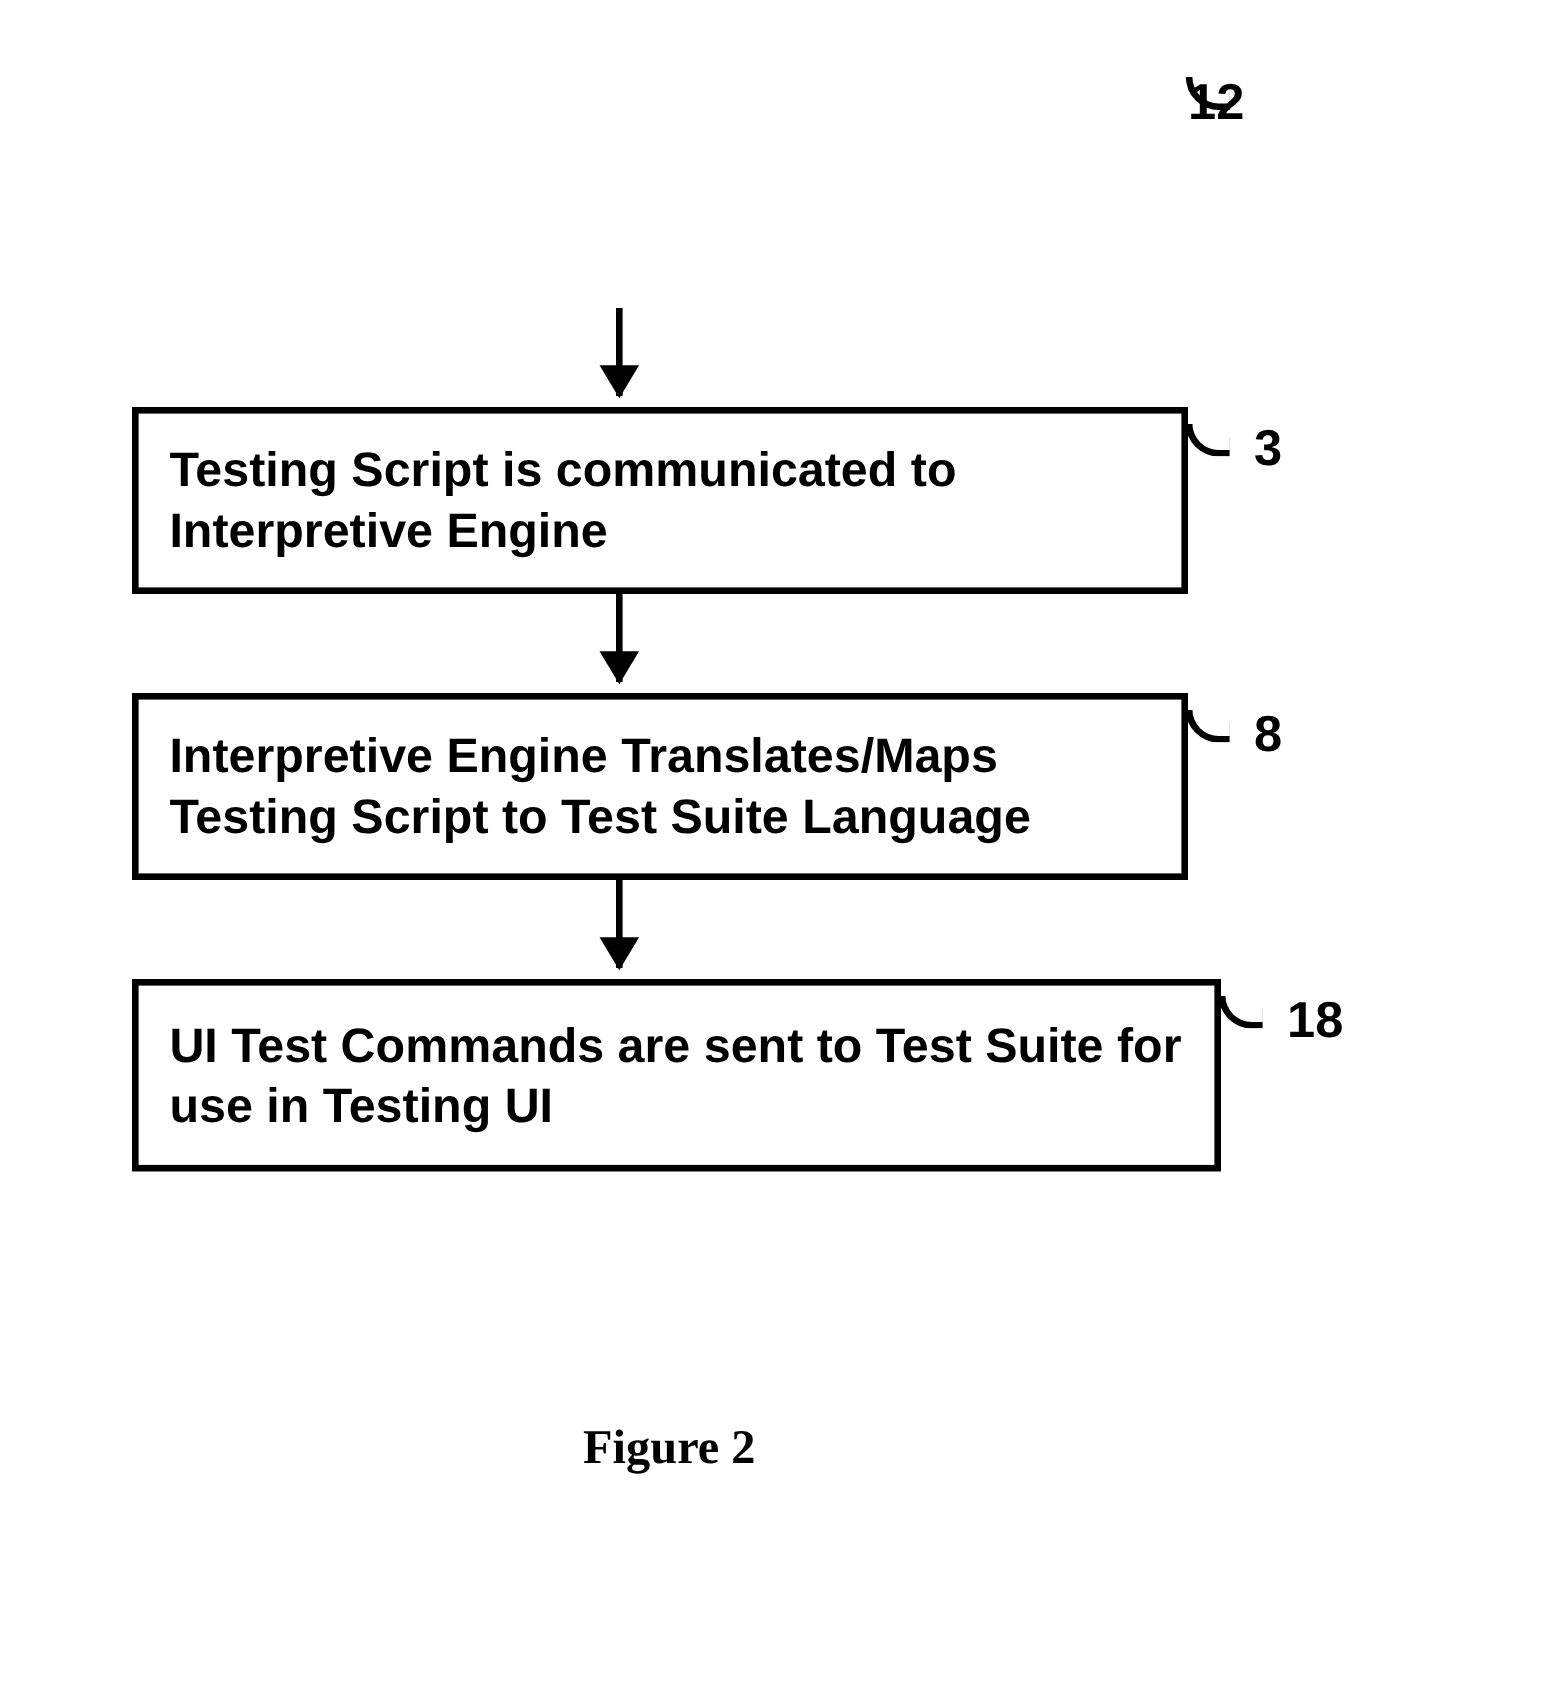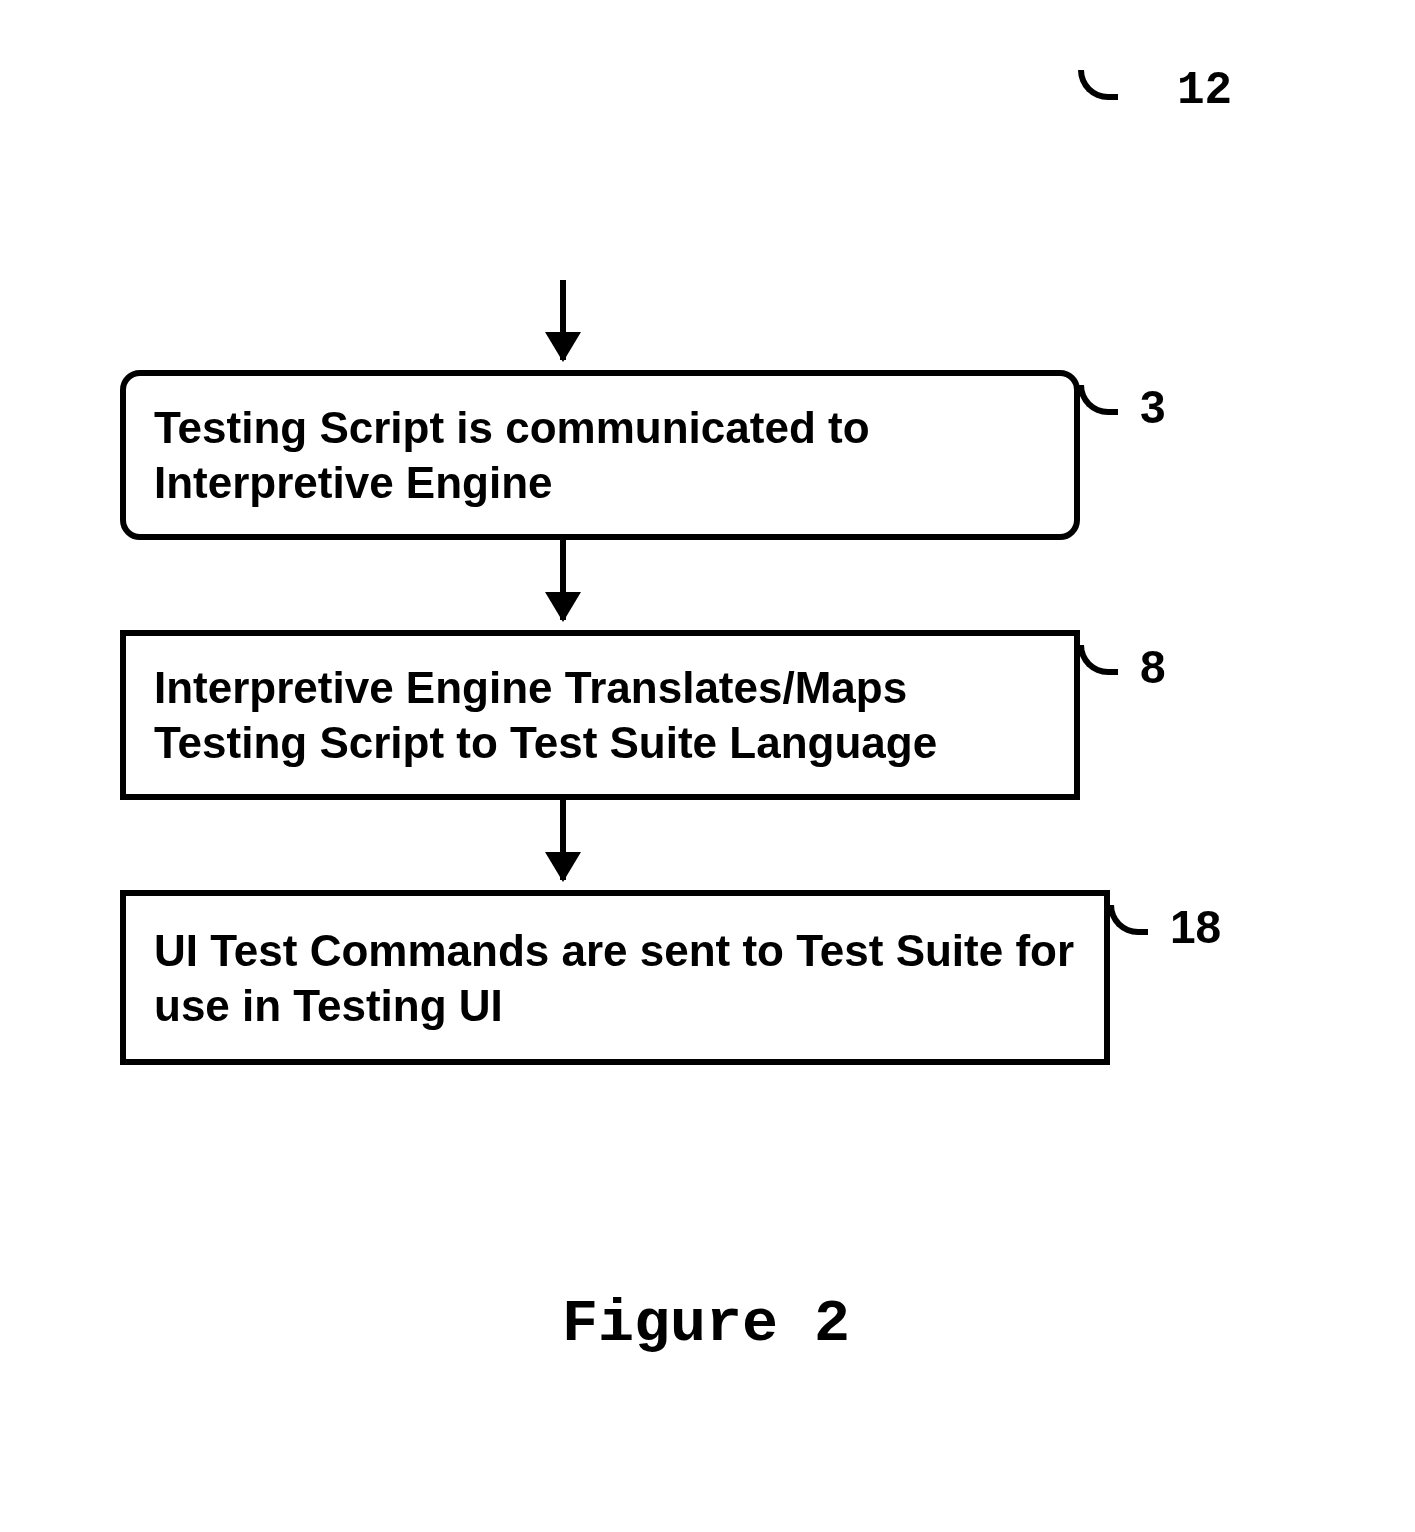--- a/index.html
+++ b/index.html
@@ -64,36 +64,35 @@
     transform: translateX(-50%);
     width: 0;
     height: 0;
     border-left: 18px solid transparent;
     border-right: 18px solid transparent;
     border-top: 30px solid #000;
   }
   .caption {
     position: absolute;
     font-weight: 700;
-    font-size: 60px;
-    font-family: Liberation Mono, monospace;
-    margin-left: 32px;
+    font-size: 44px;
+    font-family: Liberation Serif, serif;
   }
 </style>
 </head>
 <body>
 
 <div class="canvas">
 
   <div class="tick" style="left:1078px; top:70px;"></div>
-  <div class="label" style="left:1177px; top:65px;font-family:Liberation Mono, monospace;">12</div>
+  <div class="label" style="left:1080px; top:65px;">12</div>
 
   <div class="arrow" style="left:560px; top:280px; height:80px;"></div>
 
-  <div class="box" style="left:120px; top:370px; width:960px; height:170px;border-radius:20px;">
+  <div class="box" style="left:120px; top:370px; width:960px; height:170px;">
     <span>Testing Script is communicated to Interpretive Engine</span>
   </div>
   <div class="tick" style="left:1078px; top:385px;"></div>
   <div class="label" style="left:1140px; top:380px;">3</div>
 
   <div class="arrow" style="left:560px; top:540px; height:80px;"></div>
 
   <div class="box" style="left:120px; top:630px; width:960px; height:170px;">
     <span>Interpretive Engine Translates/Maps Testing Script to Test Suite Language</span>
   </div>

